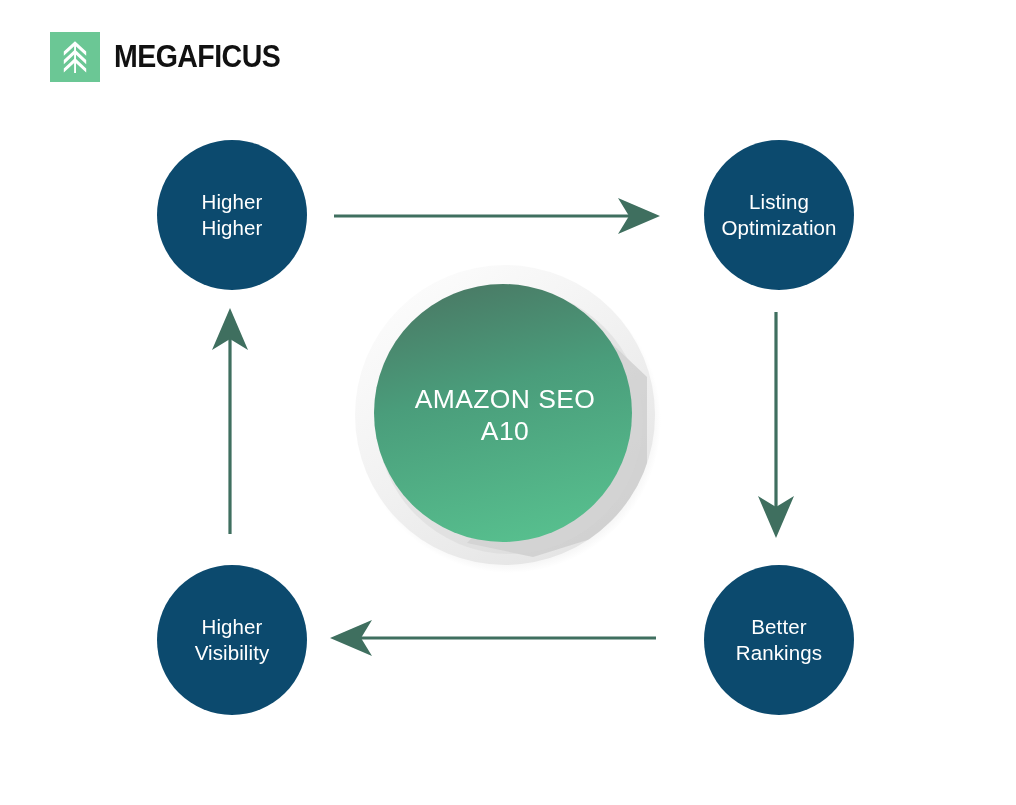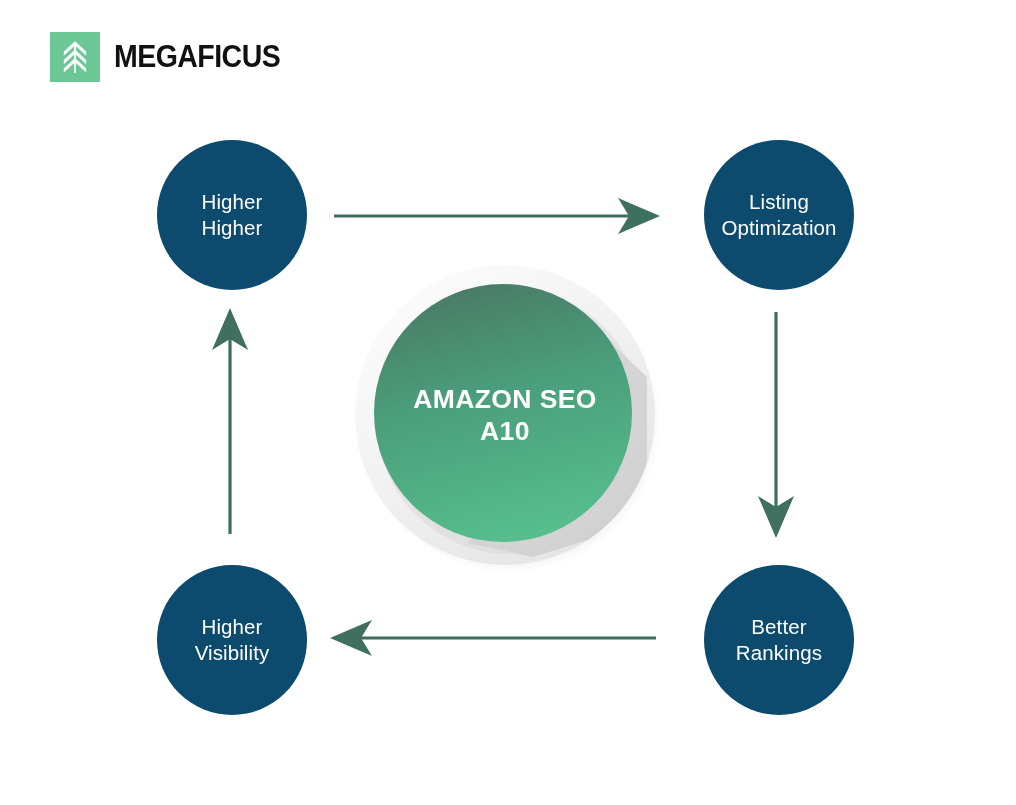--- a/index.html
+++ b/index.html
@@ -87,21 +87,21 @@
     width: 316px;
     height: 316px;
     display: flex;
     flex-direction: column;
     align-items: center;
     justify-content: center;
     pointer-events: none;
   }
   #center-text .line {
     color: #ffffff;
-    font-weight: bold;
+    font-weight: normal;
     font-size: 26.5px;
     line-height: 32px;
     letter-spacing: 0.4px;
     text-align: center;
     white-space: nowrap;
   }
 
   
   .arrow-svg {
     position: absolute;

